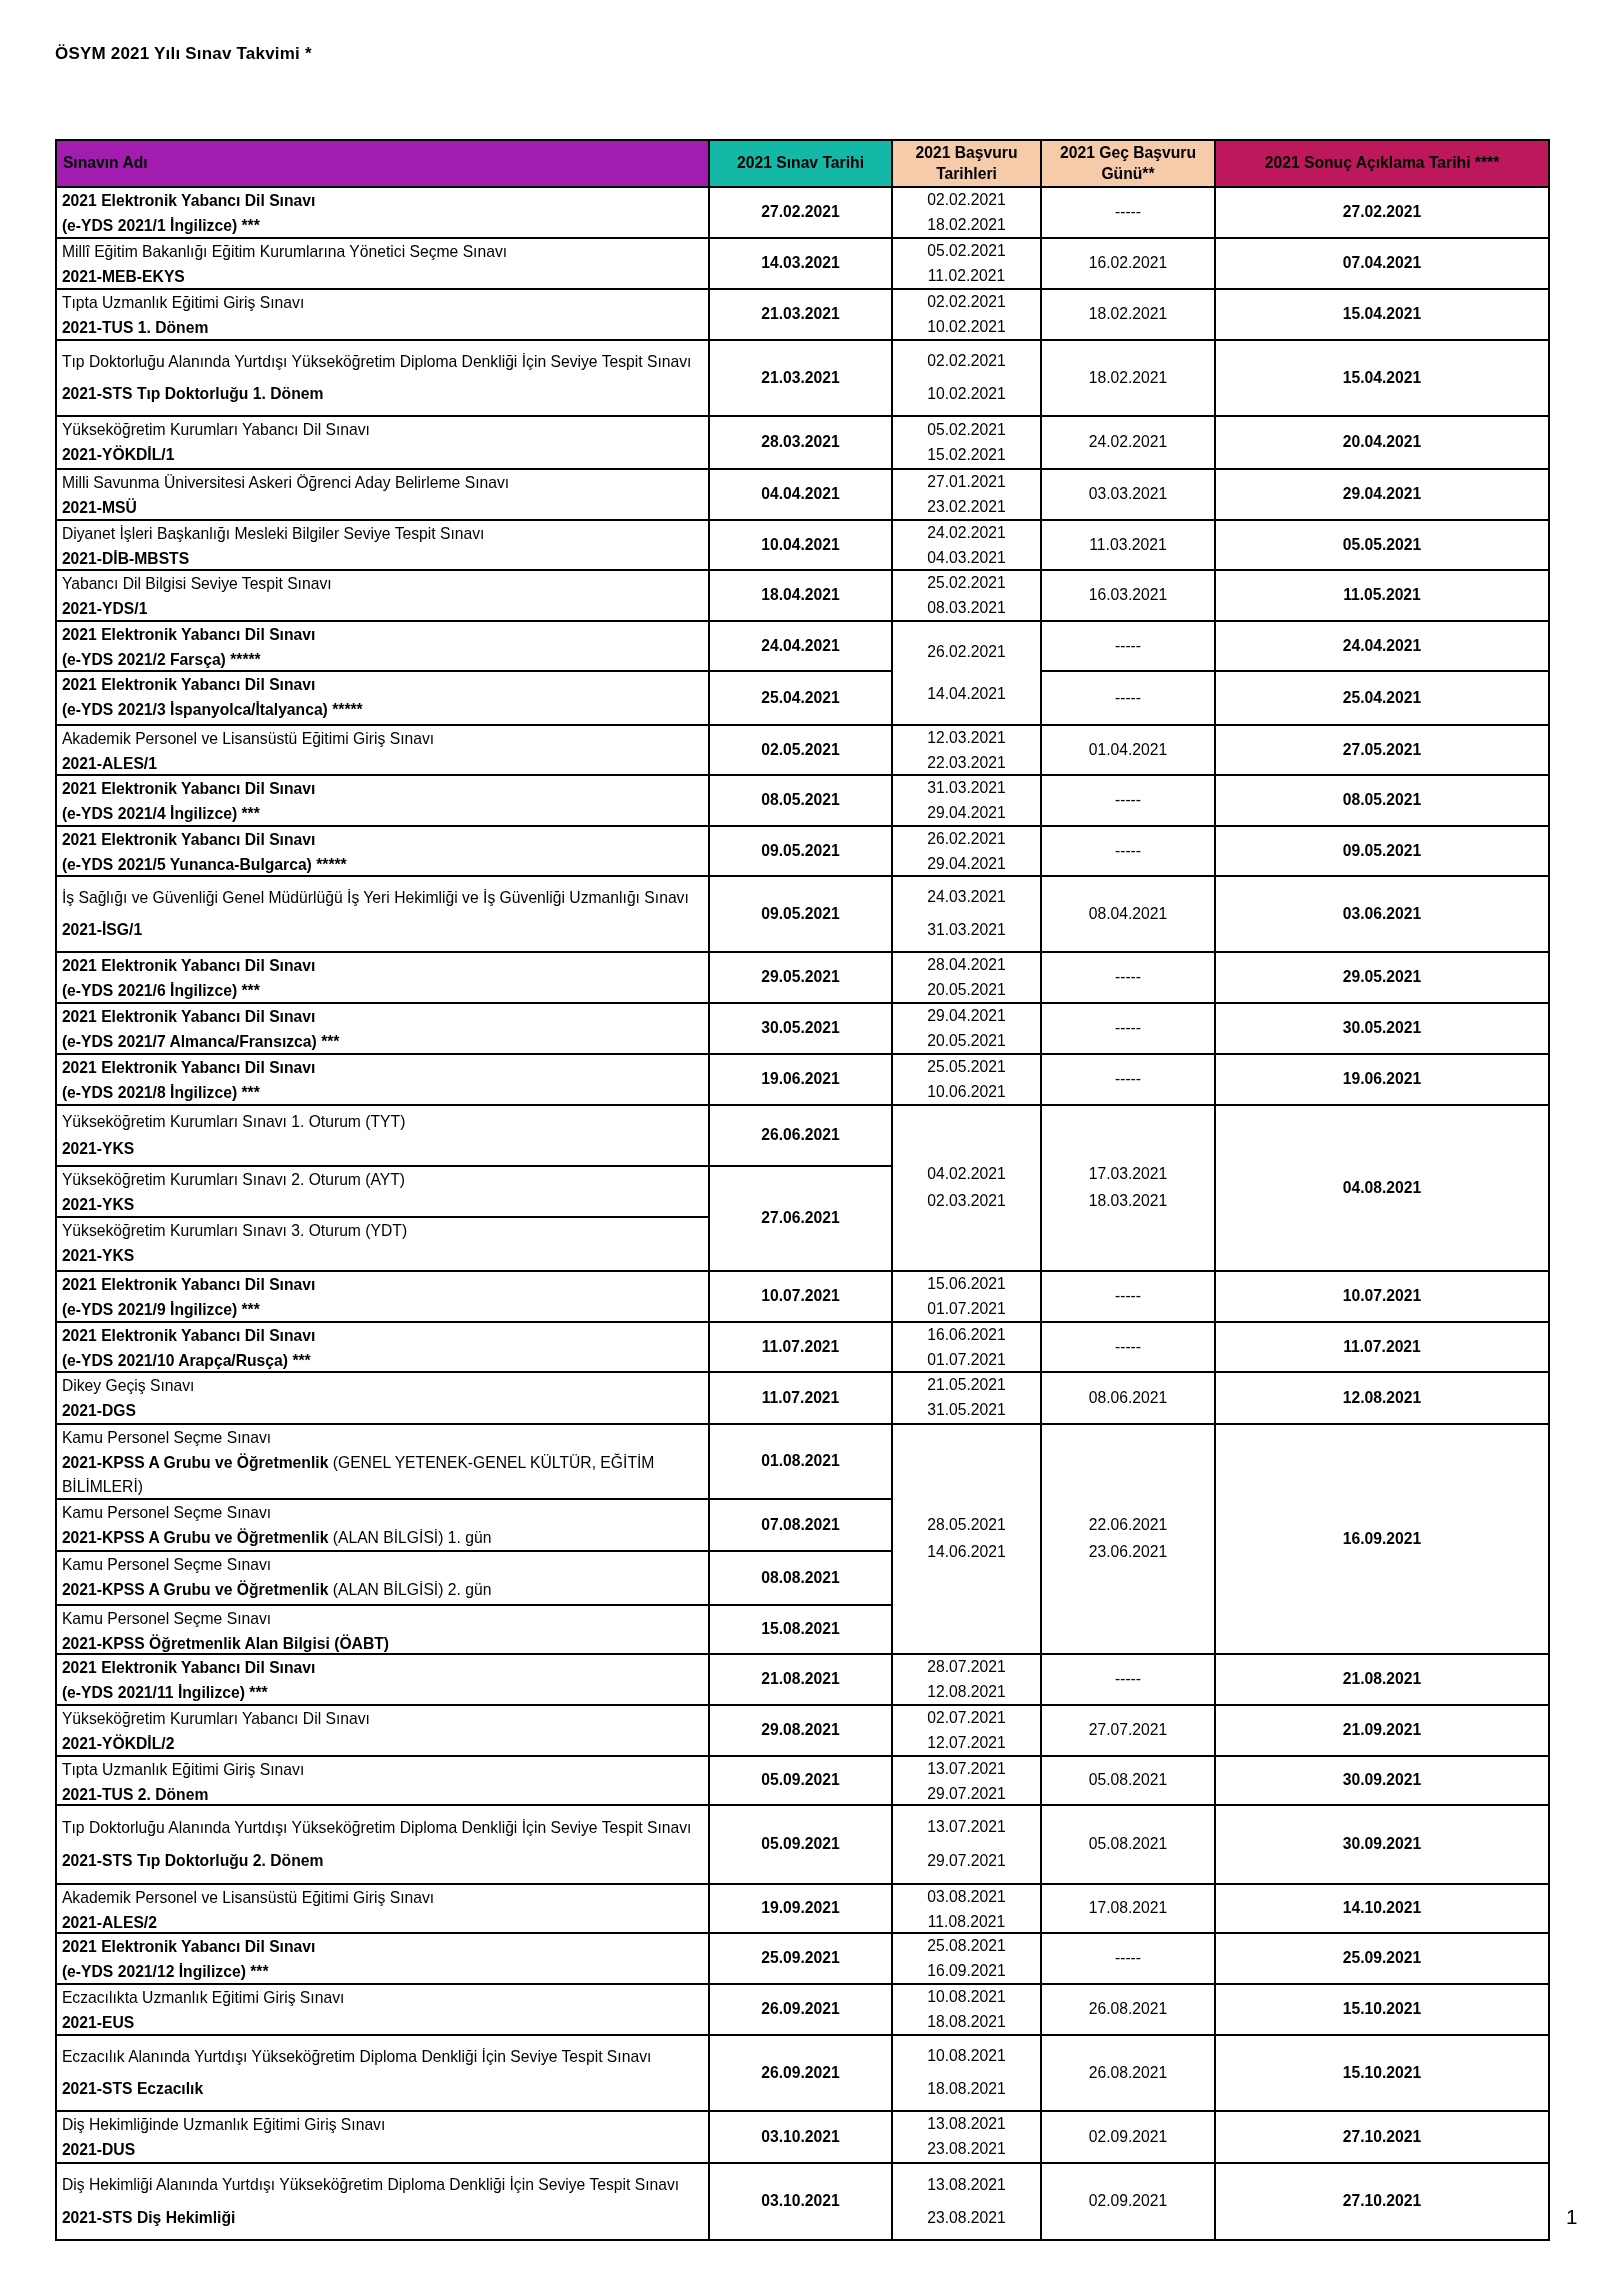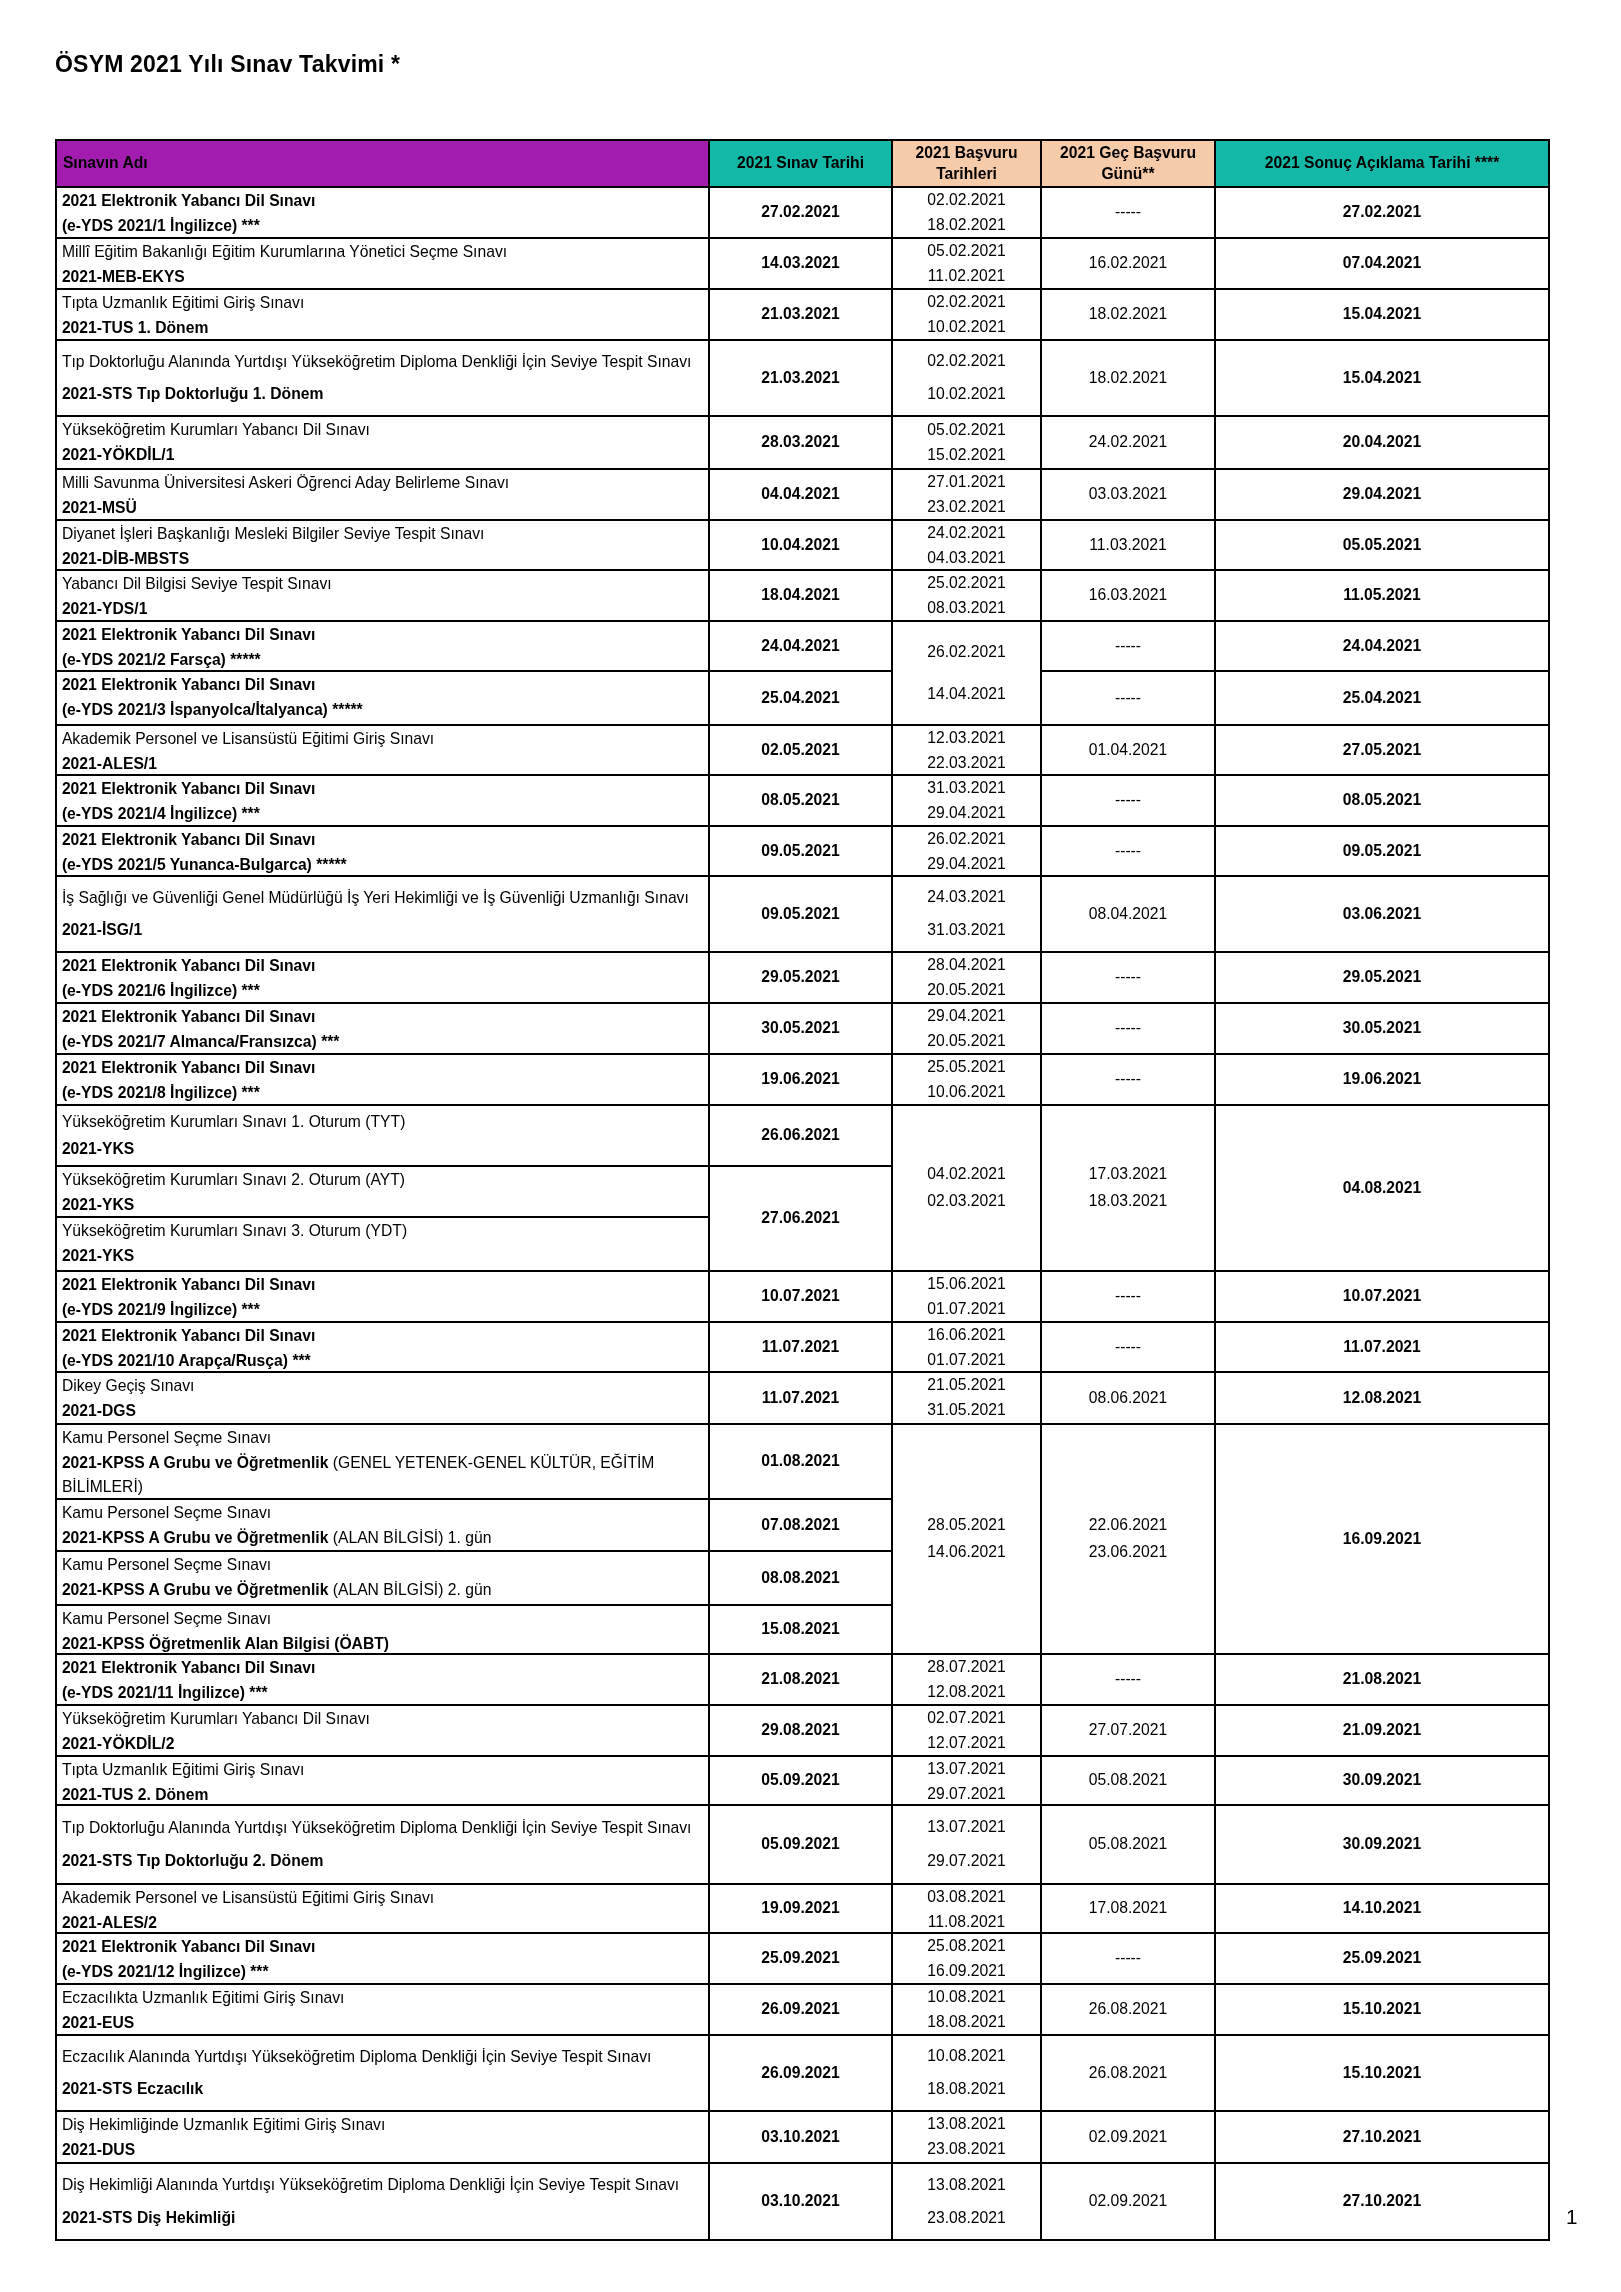--- a/index.html
+++ b/index.html
@@ -3,22 +3,22 @@
 <meta charset="utf-8">
 <style>
   * { margin:0; padding:0; box-sizing:border-box; }
   html,body { background:#ffffff; }
   body {
     width:1621px; height:2293px; position:relative;
     font-family:"Liberation Sans", sans-serif;
     color:#000;
   }
   .page-title {
-    position:absolute; left:55px; top:51px;
-    font-size:23px; font-weight:bold; letter-spacing:0.2px;
+    position:absolute; left:55px; top:44px;
+    font-size:17px; font-weight:bold; letter-spacing:0.2px;
   }
   table.cal {
     position:absolute; left:55px; top:139px;
     width:1494px;
     border-collapse:collapse; table-layout:fixed;
     border:2.9px solid #000;
     font-size:15.7px;
   }
   th, td {
     border:2px solid #000;
@@ -59,21 +59,21 @@
     <col style="width:149px">
     <col style="width:174px">
     <col style="width:334px">
   </colgroup>
   <thead>
     <tr>
       <th class="left hdr" style="background: #a21caf;">Sınavın Adı</th>
       <th class="hdr" style="background: #14b8a6;">2021 Sınav Tarihi</th>
       <th class="hdr" style="background: rgb(246, 203, 170);">2021 Başvuru Tarihleri</th>
       <th class="hdr" style="background: rgb(246, 203, 170);">2021 Geç Başvuru Günü**</th>
-      <th class="hdr" style="background: #14b8a6;">2021 Sonuç Açıklama Tarihi ****</th>
+      <th class="hdr" style="background: #be185d;">2021 Sonuç Açıklama Tarihi ****</th>
     </tr>
   </thead>
   <tbody>
       <tr style="height: 51px;">
         <td class="c-name">
           <div class="fill">
             <div class="ln"><span class="b">2021 Elektronik Yabancı Dil Sınavı</span></div>
             <div class="ln"><span class="b">(e-YDS 2021/1 İngilizce) ***</span></div>
           </div>
         </td>

